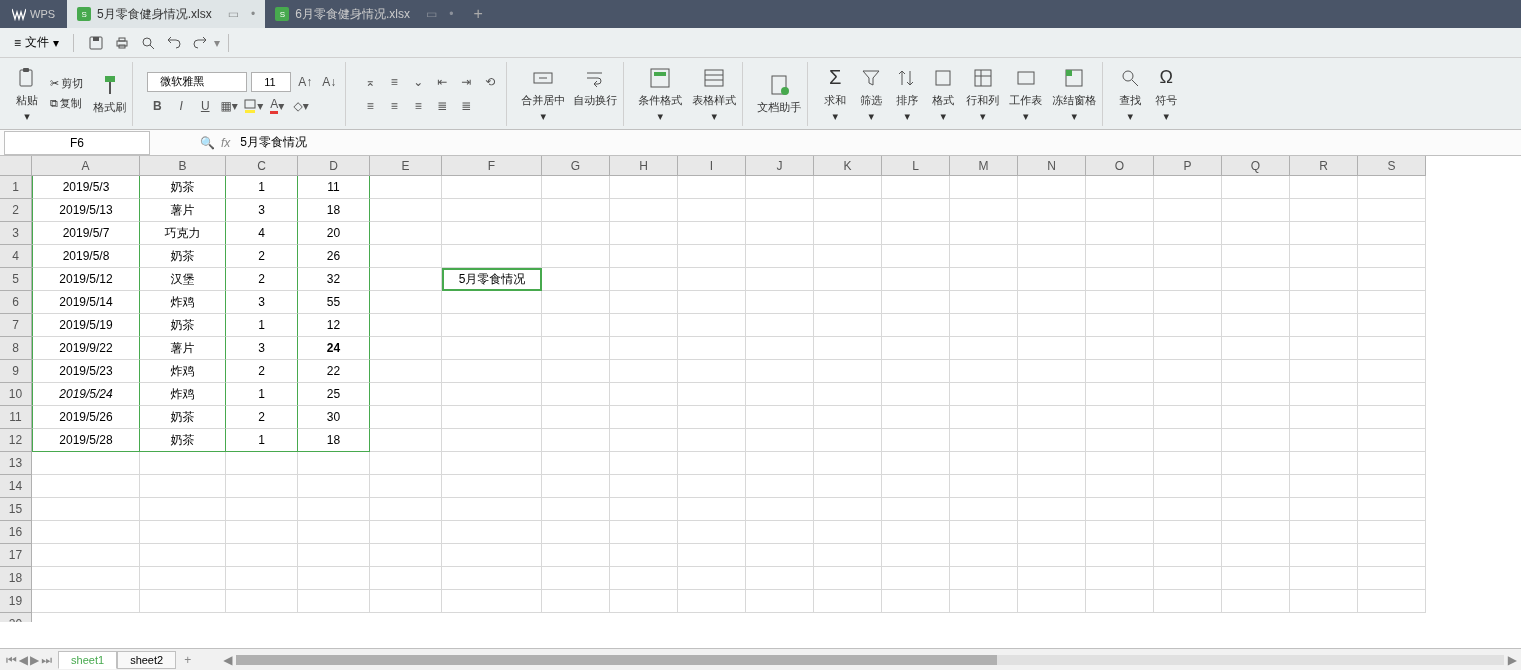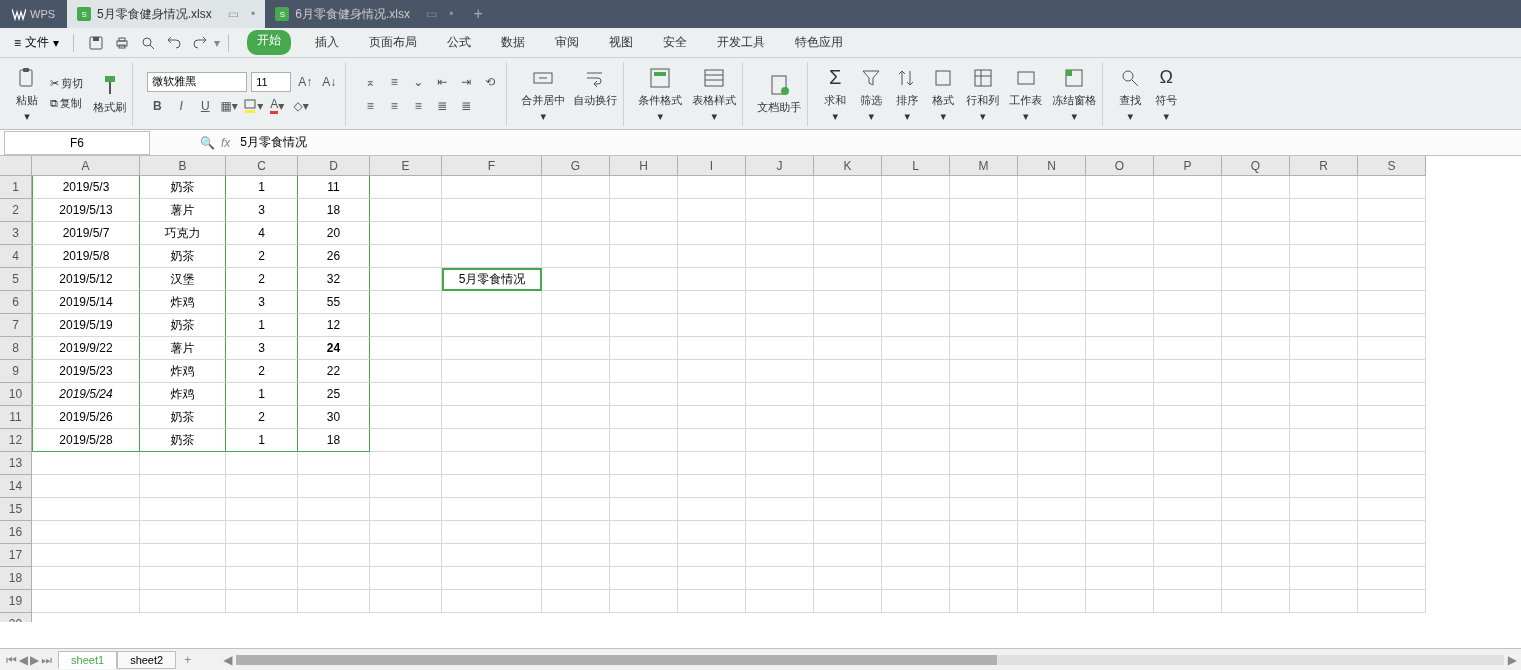--- a/index.html
+++ b/index.html
@@ -24,21 +24,21 @@
 .menu-tab.active { background: #47a94e; color: #fff; border-radius: 10px; padding: 2px 10px; }
 
 
 .ribbon { height: 72px; background: #ecf0f1; display: flex; align-items: center; padding: 4px 8px; border-bottom: 1px solid #c0c0c0; gap: 8px; }
 .ribbon-group { display: flex; flex-direction: column; align-items: center; padding: 0 6px; border-right: 1px solid #d0d0d0; height: 64px; justify-content: center; }
 .ribbon-group.noborder { border-right: none; }
 .big-btn { display: flex; flex-direction: column; align-items: center; gap: 2px; cursor: pointer; font-size: 11px; color: #333; }
 .big-icon { width: 26px; height: 26px; display:flex; align-items:center; justify-content:center; }
 .small-row { display: flex; align-items: center; gap: 4px; }
 .small-btn { display: flex; align-items: center; gap: 2px; cursor: pointer; font-size: 11px; color: #333; padding: 1px 2px; }
-.sel { height: 20px; border: 1px solid #b0b0b0; background:#fff; font-size: 11px; padding: 0 4px; }
+.sel { height: 20px; border: 1px solid #b0b0b0; background:#fff; font-size: 11px; padding: 0 12px; }
 .font-sel { width: 100px; }
 .size-sel { width: 40px; }
 .btnrow { display:flex; gap:4px; }
 .icon-btn { width:20px; height:20px; display:flex; align-items:center; justify-content:center; cursor:pointer; color:#555; }
 
 
 .formula-bar { height: 26px; background: #fbfbfb; display: flex; align-items: center; border-bottom: 1px solid #c0c0c0; }
 .name-box { width: 146px; height: 24px; border: 1px solid #c0c0c0; background:#fff; text-align: center; display:flex; align-items:center; justify-content:center; margin-left:4px; }
 .fx-icons { display:flex; gap:6px; margin-left:50px; color:#888; }
 .formula-input { flex:1; padding-left:10px; height:24px; display:flex; align-items:center; }
@@ -132,32 +132,20 @@
         </svg>
       </span>
     <span class="menu-icon">
         <svg width="14" height="14" viewBox="0 0 14 14">
           <path d="M10 7 L13 4 L10 1 M13 4 H5 A4 4 0 0 0 5 12" fill="none" stroke="#555"></path>
         </svg>
       </span>
   </div>
   <span style="margin-left:4px;color:#888">▾</span>
   <div class="menu-sep"></div>
-  <div class="menu-tabs" id="menu-tabs">
-      <span class="menu-tab active">开始</span>
-      <span class="menu-tab">插入</span>
-      <span class="menu-tab">页面布局</span>
-      <span class="menu-tab">公式</span>
-      <span class="menu-tab">数据</span>
-      <span class="menu-tab">审阅</span>
-      <span class="menu-tab">视图</span>
-      <span class="menu-tab">安全</span>
-      <span class="menu-tab">开发工具</span>
-      <span class="menu-tab">特色应用</span>
-    </div>
 </div>
 
 <div class="ribbon">
   <div class="ribbon-group">
     <div style="display:flex;gap:8px;align-items:center">
       <div class="big-btn">
         <div class="big-icon">
             <svg width="22" height="22" viewBox="0 0 22 22">
               <rect x="4" y="3" width="12" height="16" rx="1" fill="none" stroke="#555"></rect>
               <rect x="7" y="1" width="6" height="4" rx="1" fill="#555"></rect>

